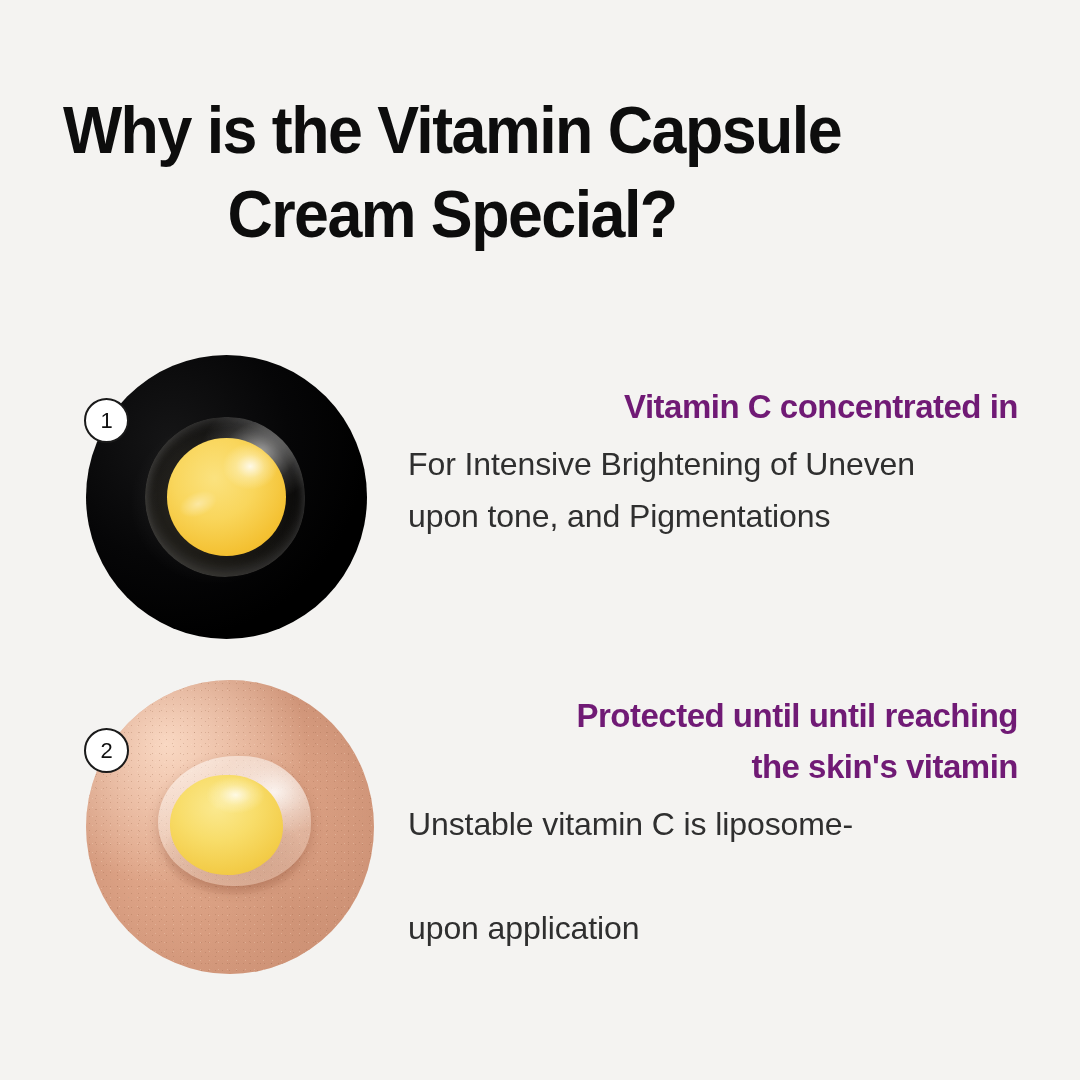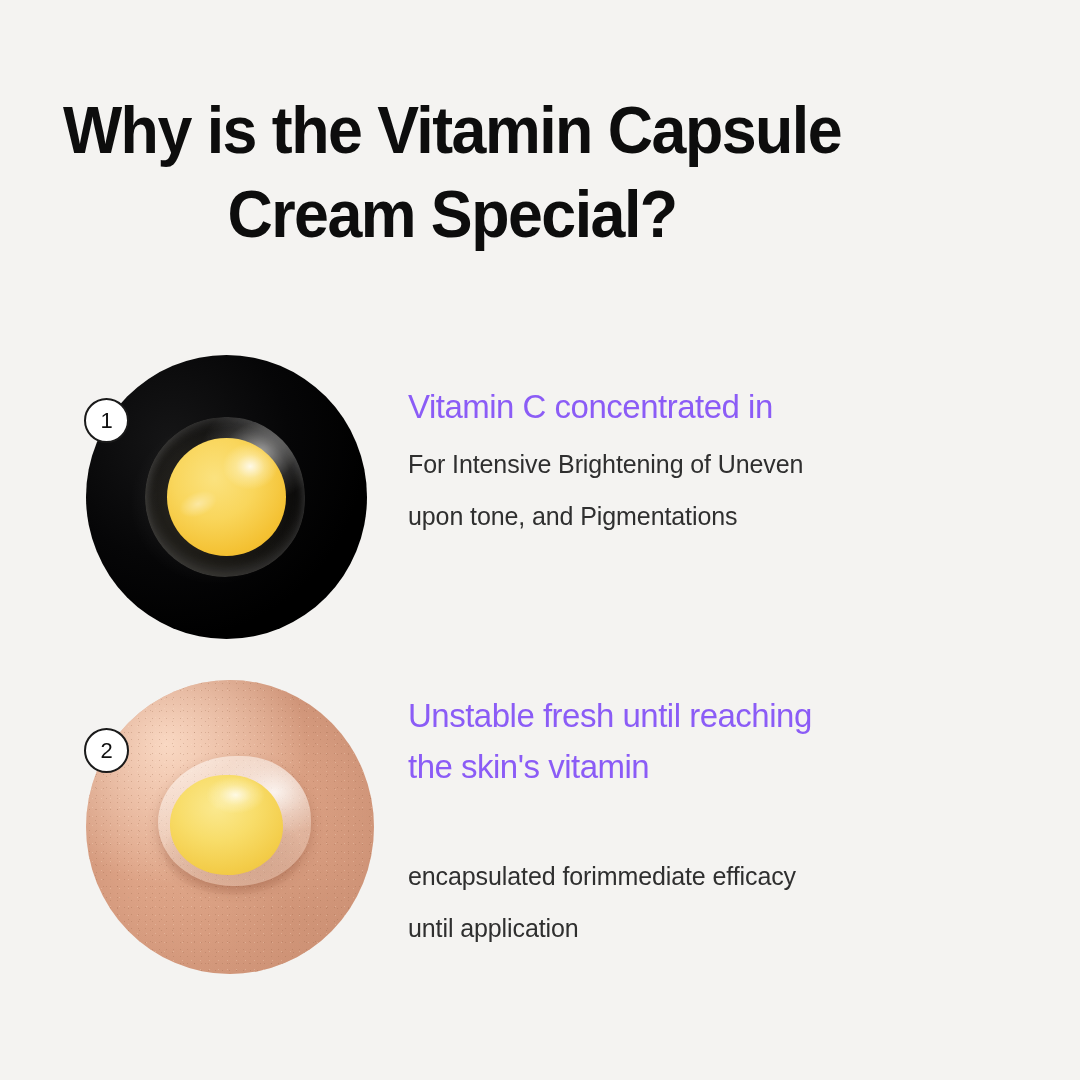--- a/index.html
+++ b/index.html
@@ -189,31 +189,32 @@
   .text-col {
     position: absolute;
     left: 408px;
     width: 610px;
   }
   .text-1 { top: 26px; }
   .text-2 { top: 10px; }
 
   .feature-heading {
     font-family: "Liberation Sans", sans-serif;
-    font-weight: 400;
+    font-weight: 700;
     font-size: 33px;
     line-height: 51px;
     letter-spacing: -0.5px;
-    color: #8b5cf6;
+    color: #701a75;
     margin: 0 0 6px 0;
+    text-align: right;
   }
   .feature-body {
     font-family: "Liberation Sans", sans-serif;
     font-weight: 300;
-    font-size: 25px;
+    font-size: 32px;
     line-height: 52px;
     letter-spacing: -0.1px;
     color: #2f2f2f;
     margin: 0;
   }
 </style>
 </head>
 <body>
 
 <div class="title-block">
@@ -256,22 +257,22 @@
       </div>
     </div>
   </div>
 
   <div class="badge badge-2">
     <span>2</span>
   </div>
 
   <div class="text-col text-2">
     <h2 class="feature-heading">
-      <span>Unstable fresh until reaching</span><br>
+      <span>Protected until until reaching</span><br>
       <span>the skin's vitamin</span>
     </h2>
     <p class="feature-body">
+      <span>Unstable vitamin C is liposome-</span><br>
       <br>
-      <span>encapsulated forimmediate efficacy</span><br>
-      <span>until application</span>
+      <span>upon application</span>
     </p>
   </div>
 </section>
 
 </body></html>

